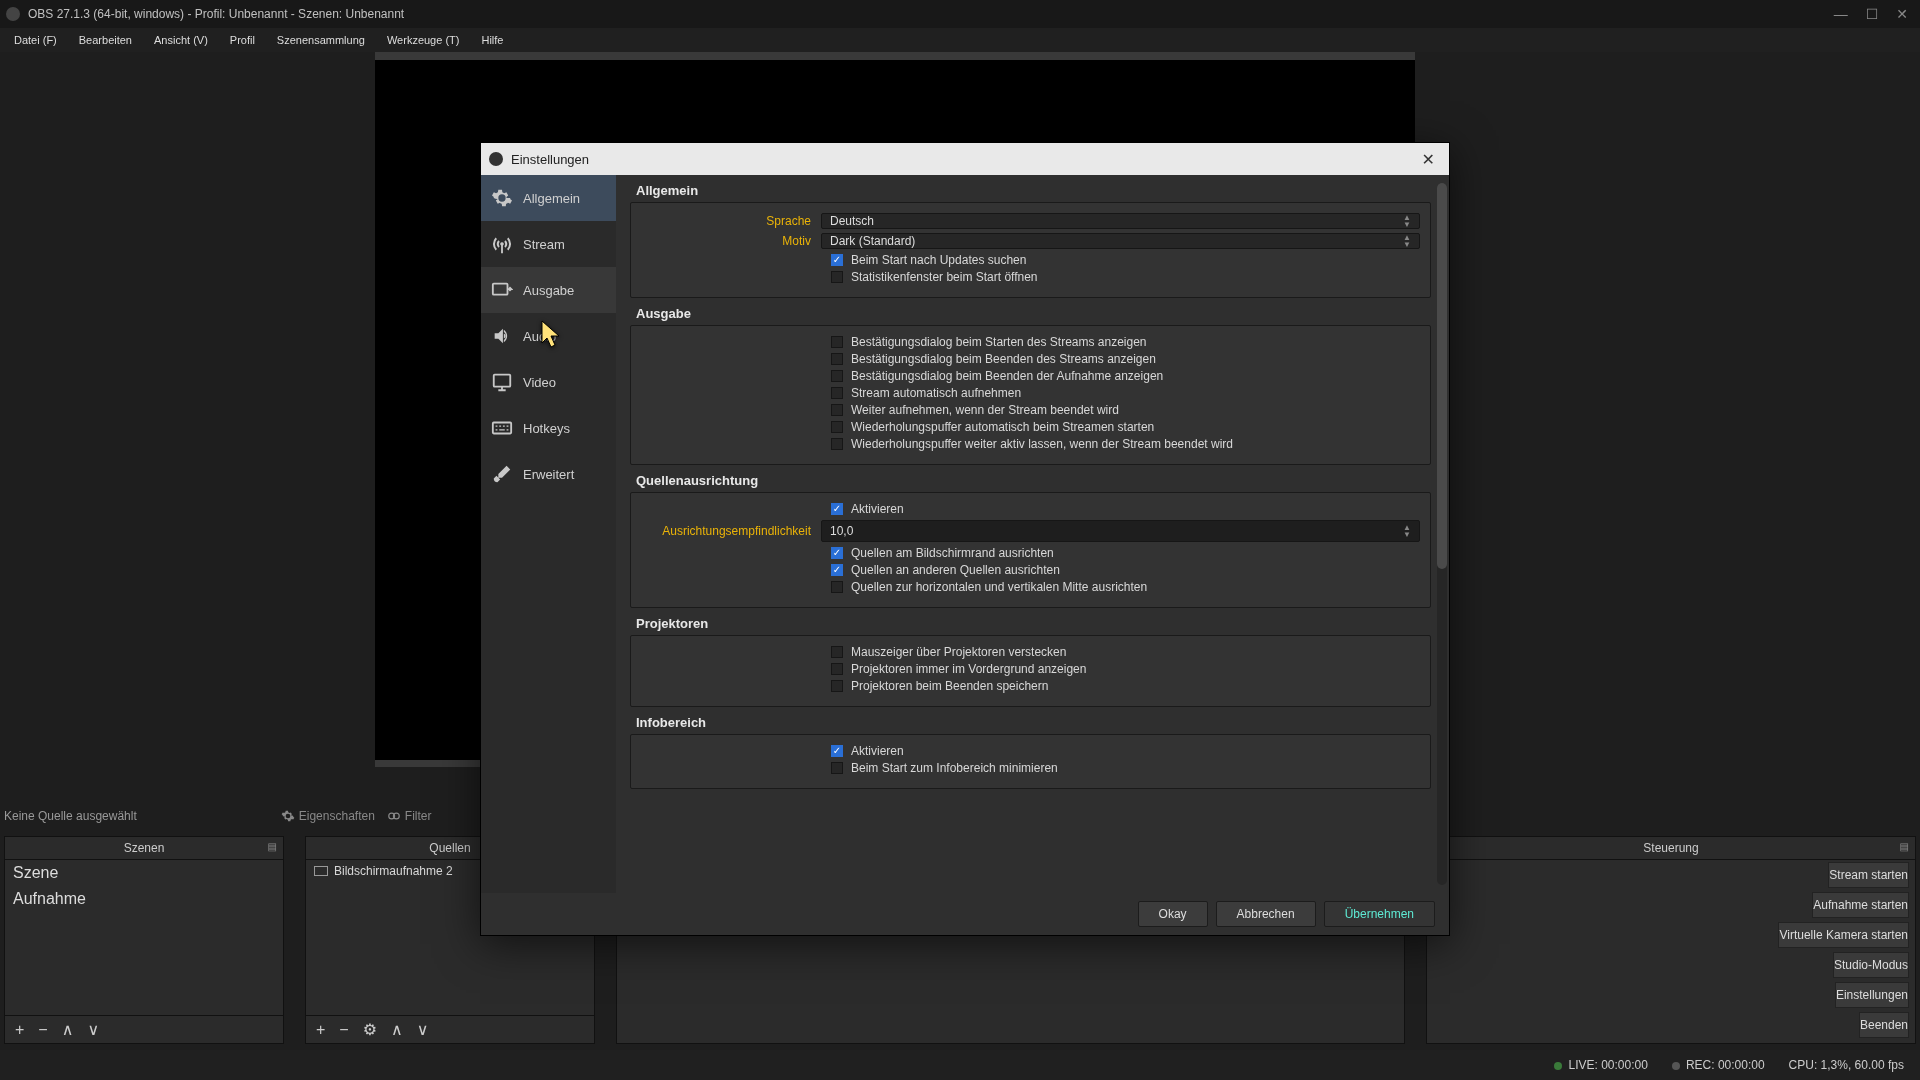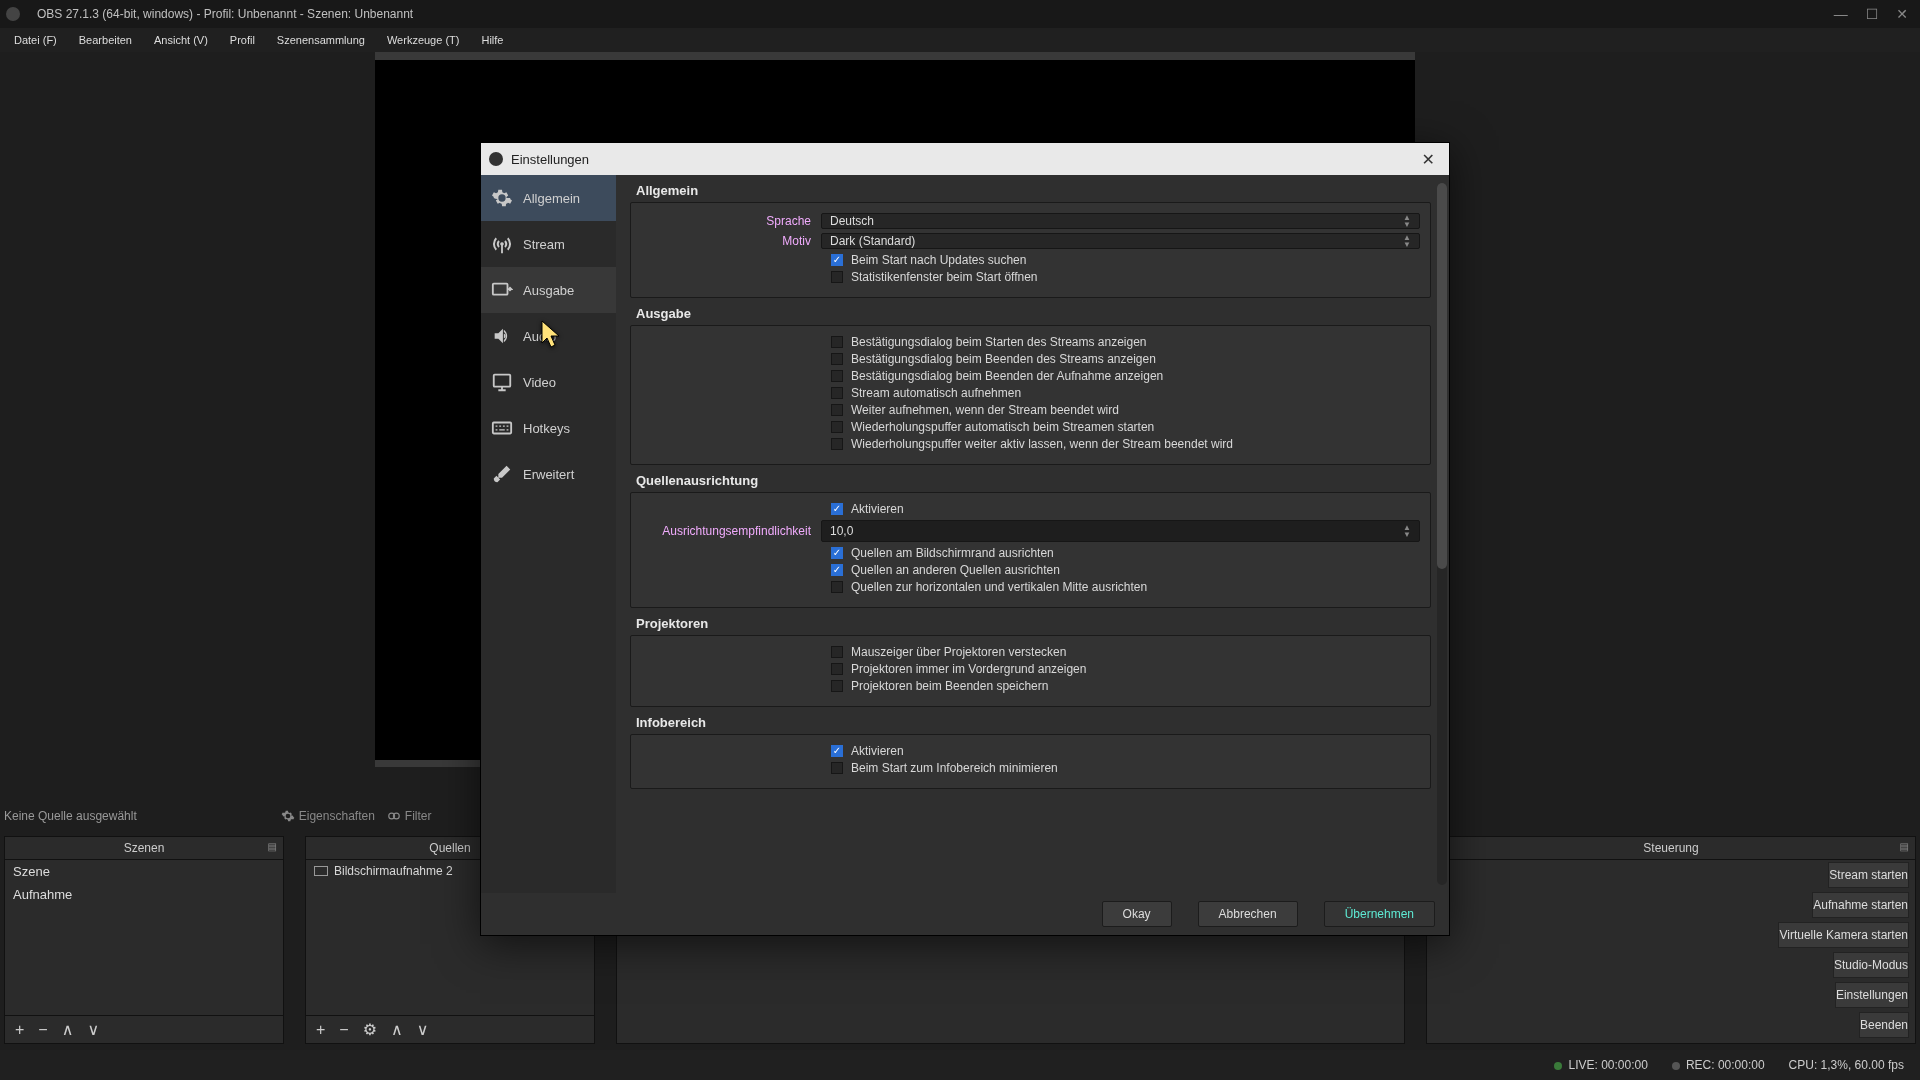--- a/index.html
+++ b/index.html
@@ -1,21 +1,21 @@
 <!DOCTYPE html>
 <html><head>
 <meta charset="utf-8">
 <style>
 * { margin: 0; padding: 0; box-sizing: border-box; font-family: "Segoe UI", Arial, sans-serif; user-select: none; }
 body { background: #1e1e1e; width: 1920px; height: 1080px; overflow: hidden; position: relative; color: #d8d8d8; font-size: 12px; }
 
 
 .titlebar { height: 28px; background: #181818; display: flex; align-items: center; padding: 0 6px; color: #c0c0c0; font-size: 12px; }
 .titlebar .tb-icon { width: 14px; height: 14px; border-radius: 50%; background: #444; margin-right: 8px; }
-.titlebar .tb-text { flex: 1; margin-left: 9px; }
+.titlebar .tb-text { flex: 1; }
 .titlebar .tb-ctrl { display: flex; gap: 18px; padding-right: 6px; color: #888; font-size: 14px; }
 .titlebar .tb-ctrl span { cursor: pointer; }
 
 
 .menubar { height: 24px; background: #202020; display: flex; align-items: center; padding: 0 4px; gap: 2px; font-size: 11px; color: #ddd; }
 .menubar .mitem { padding: 3px 10px; cursor: pointer; }
 
 
 .main-area { position: absolute; top: 52px; left: 0; right: 0; bottom: 0; }
 
@@ -35,21 +35,21 @@
 .dock-title .pin { position:absolute; right:6px; top:4px; color:#888; font-size:10px;}
 .dock-body { flex: 1; overflow: auto; }
 .dock-foot { height: 28px; display: flex; align-items: center; gap: 14px; padding: 0 10px; color: #ccc; font-size: 16px; border-top:1px solid #111;}
 .dock-foot span { cursor:pointer; }
 
 .scenes { width: 280px; }
 .sources { width: 290px; }
 .mixer { flex: 1; }
 .controls { width: 490px; }
 
-.list-item { padding: 4px 8px; font-size: 13px; color: #ddd; }
+.list-item { padding: 4px 8px; font-size: 16px; color: #ddd; }
 .src-row{display:flex;align-items:center;gap:6px;padding:4px 8px;}
 .src-row .src-ic{width:14px;height:10px;border:1px solid #999;}
 
 .controls .dock-body { display:flex; flex-direction:column;align-items:flex-end; }
 .ctrl-btn { background:#3a3a3a; border:1px solid #222; color:#ddd; font-size:12px; padding:5px 0; margin:2px 6px; text-align:center; cursor:pointer;}
 
 
 .statusbar { position: absolute; left:0; right:0; bottom:0; height: 30px; background:#202020; display:flex; align-items:center; justify-content:flex-end; gap:24px; padding:0 16px; font-size:12px; color:#ccc;}
 .statusbar .dot{width:8px;height:8px;border-radius:50%;background:#555;display:inline-block;margin-right:6px;vertical-align:middle;}
 .statusbar .dot.g{background:#3a7a3a;}
@@ -72,34 +72,34 @@
 .dlg-content-wrap{flex:1;position:relative;overflow:hidden;}
 .dlg-content{position:absolute;inset:0 14px 0 6px;overflow-y:auto;padding:8px 4px 8px 8px;}
 .dlg-scroll{position:absolute;right:2px;top:8px;bottom:8px;width:10px;background:#262626;border-radius:5px;}
 .dlg-scroll-thumb{position:absolute;left:0;right:0;top:0;height:55%;background:#4a4a4a;border-radius:5px;}
 
 .section{border:1px solid #1a1a1a;background:#333333;margin-bottom:8px;padding:6px 10px 10px 10px;border-radius:2px;}
 .sec-title{color:#e8e8e8;font-size:13px;font-weight:600;margin:0 0 8px 2px;}
 .sec-title.outside{margin-left:6px;margin-bottom:4px;}
 
 .form-row{display:flex;align-items:center;margin:4px 0;}
-.form-row .lbl{width:180px;text-align:right;padding-right:10px;color:#f0abfc;font-size:12px;}
+.form-row .lbl{width:180px;text-align:right;padding-right:10px;color:#eab308;font-size:12px;}
 .form-row .field{flex:1;}
 .select{background:#262626;border:1px solid #161616;color:#ddd;height:16px;display:flex;align-items:center;padding:0 8px;position:relative;border-radius:2px;}
 .select .sel-arrows{position:absolute;right:4px;top:0;bottom:0;width:16px;display:flex;flex-direction:column;align-items:center;justify-content:center;color:#888;font-size:8px;line-height:7px;}
 .num-input{background:#1e1e1e;border:1px solid #161616;color:#ddd;height:22px;display:flex;align-items:center;padding:0 8px;position:relative;border-radius:2px;}
 .num-input .sel-arrows{position:absolute;right:4px;top:0;bottom:0;width:16px;display:flex;flex-direction:column;align-items:center;justify-content:center;color:#888;font-size:8px;line-height:7px;}
 
 .chk-row{display:flex;align-items:center;margin:3px 0 3px 190px;gap:8px;}
 .chk{width:12px;height:12px;border:1px solid #161616;background:#262626;display:flex;align-items:center;justify-content:center;}
 .chk.checked{background:#2a6fd6;border-color:#2a6fd6;}
 .chk.checked::after{content:"✓";color:#fff;font-size:10px;line-height:10px;}
 .chk-label{color:#d8d8d8;font-size:12px;}
 
-.dlg-foot{height:42px;display:flex;align-items:center;justify-content:flex-end;gap:26px;padding:0 14px;background:#2f2f2f;}
+.dlg-foot{height:42px;display:flex;align-items:center;justify-content:flex-end;gap:8px;padding:0 14px;background:#2f2f2f;}
 .dlg-btn{background:#3c3c3c;border:1px solid #1c1c1c;color:#ddd;font-size:12px;padding:5px 20px;border-radius:2px;cursor:pointer;}
 .dlg-btn.disabled{color:#5eead4;background:#343434;}
 
 
 .cursor{position:absolute;left:540px;top:320px;width:26px;height:32px;pointer-events:none;z-index:9999;}
 .cursor svg{width:100%;height:100%;filter:drop-shadow(0 1px 2px rgba(0,0,0,.7));}
 </style>
 </head>
 <body>
 

